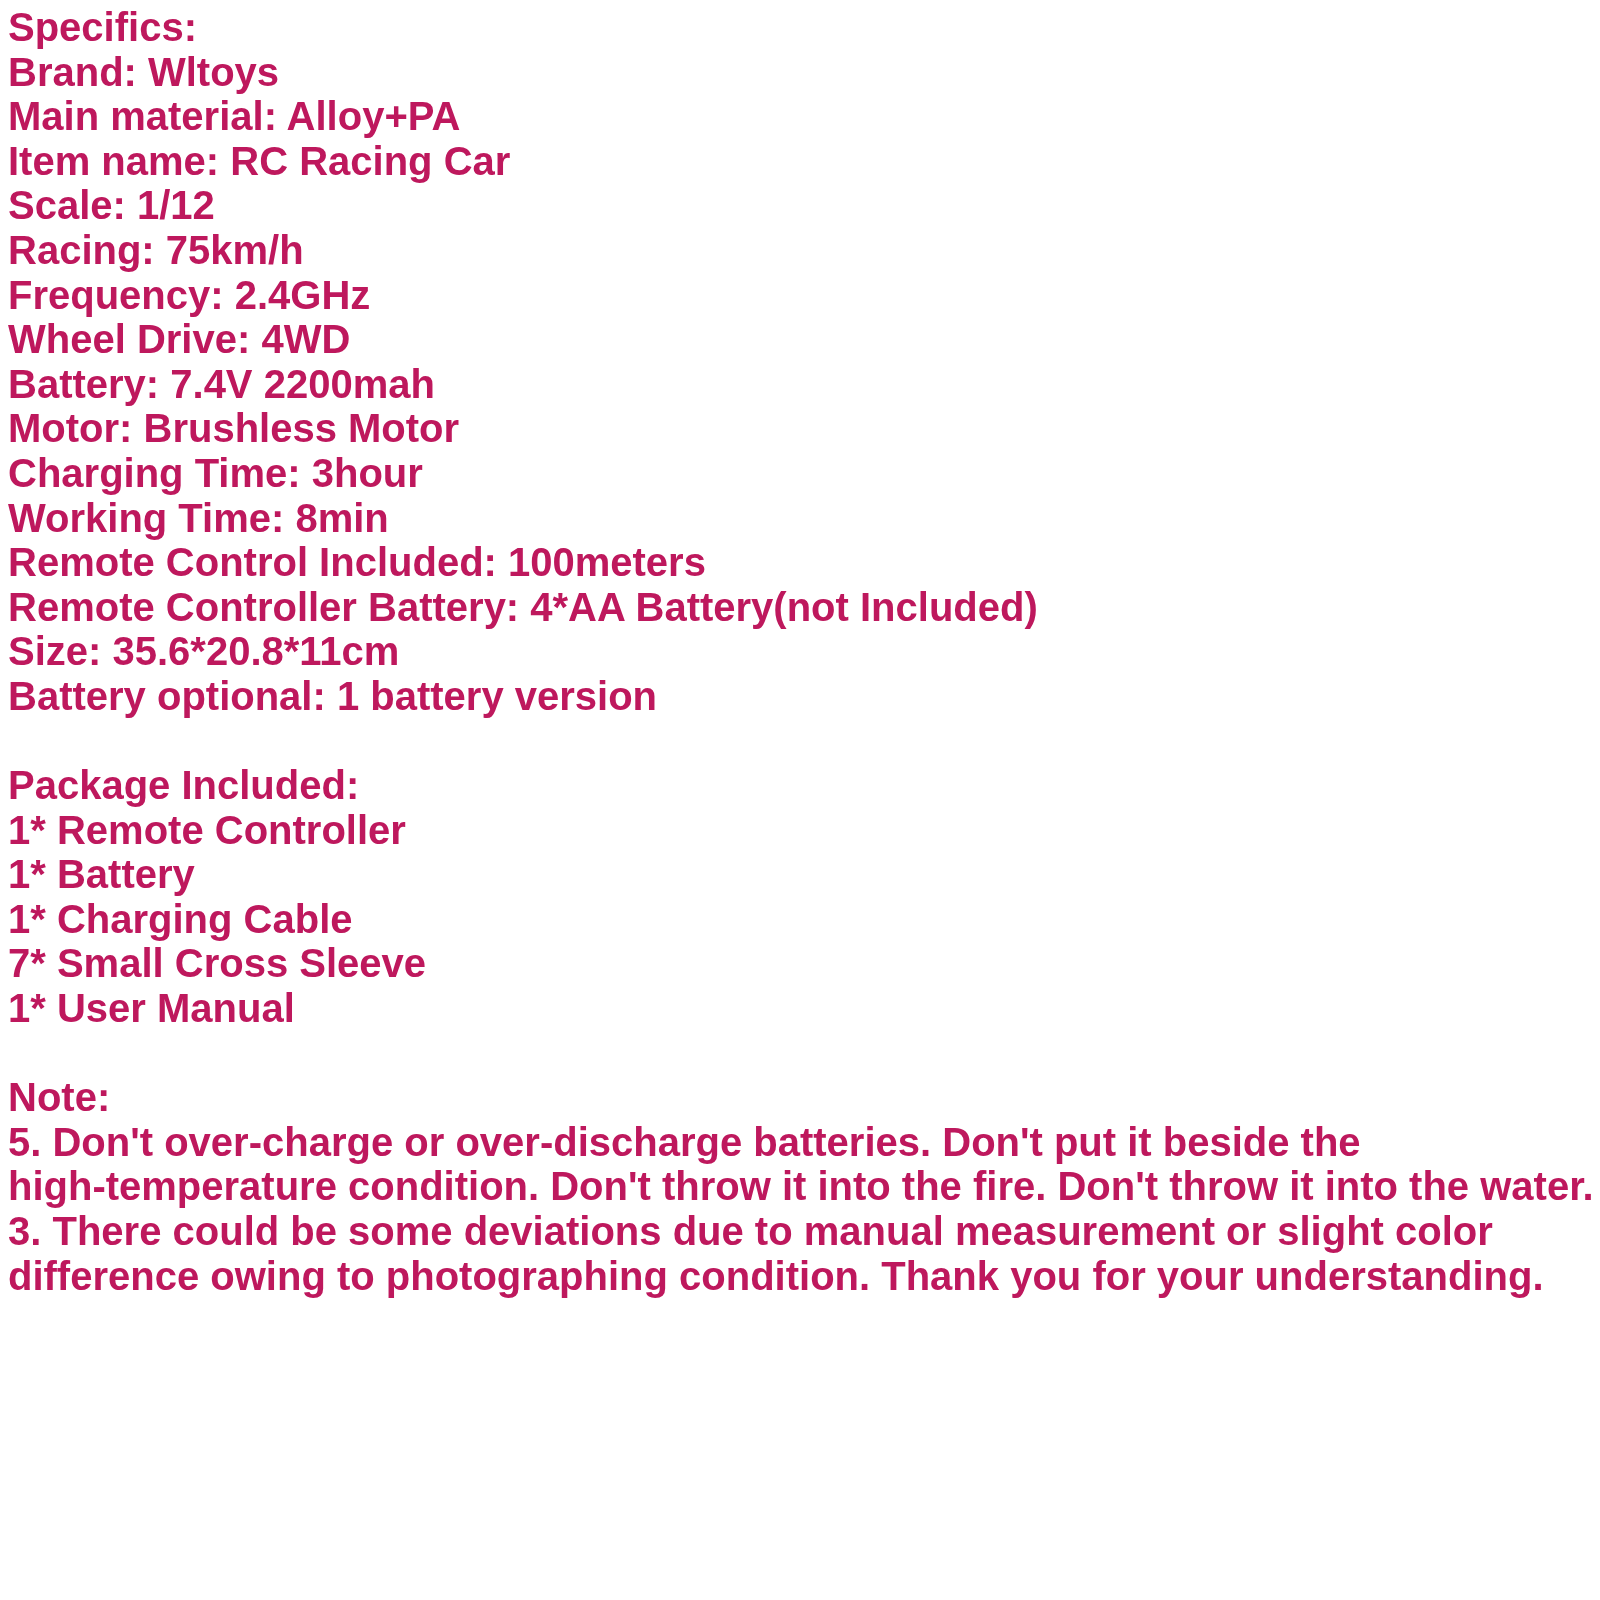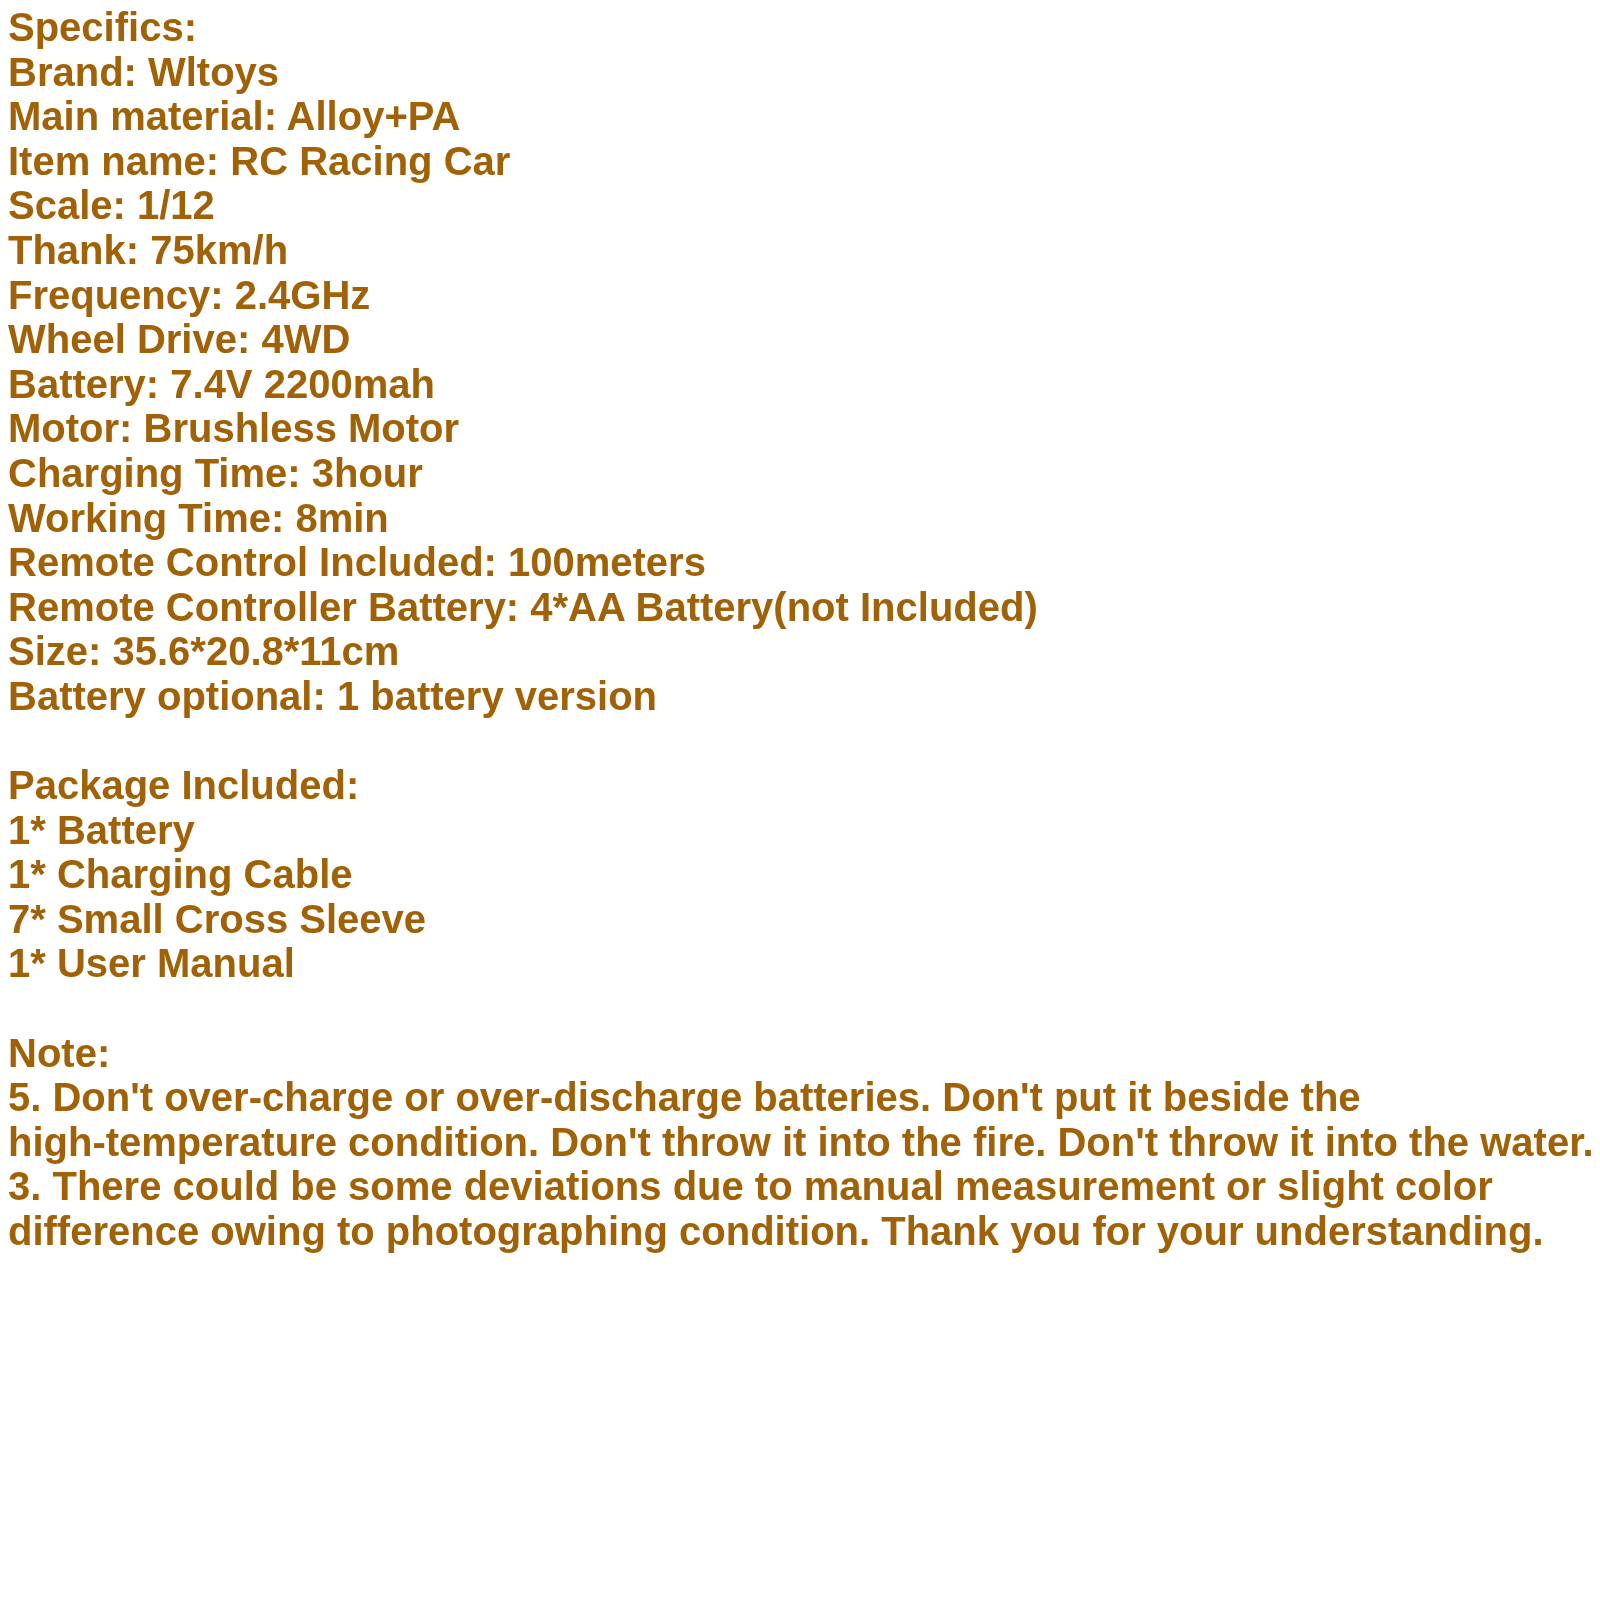--- a/index.html
+++ b/index.html
@@ -17,58 +17,59 @@
     position: absolute;
     top: 0;
     left: 0;
     width: 1600px;
     padding: 5px 0 0 8px;
     box-sizing: border-box;
     font-family: "Liberation Sans", sans-serif;
     font-weight: bold;
     font-size: 40px;
     line-height: 44.6px;
-    color: #a16207;
+    color: #be185d;
     white-space: nowrap;
   }
   .line {
     height: 44.6px;
   }
   .spacer {
     height: 44.6px;
   }
 </style>
 </head>
 <body>
 
 <div class="doc">
 
   <div class="section">
     <div class="line">Specifics:</div>
     <div class="line">Brand: Wltoys</div>
     <div class="line">Main material: Alloy+PA</div>
     <div class="line">Item name: RC Racing Car</div>
     <div class="line">Scale: 1/12</div>
-    <div class="line">Thank: 75km/h</div>
+    <div class="line">Racing: 75km/h</div>
     <div class="line">Frequency: 2.4GHz</div>
     <div class="line">Wheel Drive: 4WD</div>
     <div class="line">Battery: 7.4V 2200mah</div>
     <div class="line">Motor: Brushless Motor</div>
     <div class="line">Charging Time: 3hour</div>
     <div class="line">Working Time: 8min</div>
     <div class="line">Remote Control Included: 100meters</div>
     <div class="line">Remote Controller Battery: 4*AA Battery(not Included)</div>
     <div class="line">Size: 35.6*20.8*11cm</div>
     <div class="line">Battery optional: 1 battery version</div>
   </div>
 
   <div class="spacer"></div>
 
   <div class="section">
     <div class="line">Package Included:</div>
+    <div class="line">1* Remote Controller</div>
     <div class="line">1* Battery</div>
     <div class="line">1* Charging Cable</div>
     <div class="line">7* Small Cross Sleeve</div>
     <div class="line">1* User Manual</div>
   </div>
 
   <div class="spacer"></div>
 
   <div class="section">
     <div class="line">Note:</div>

